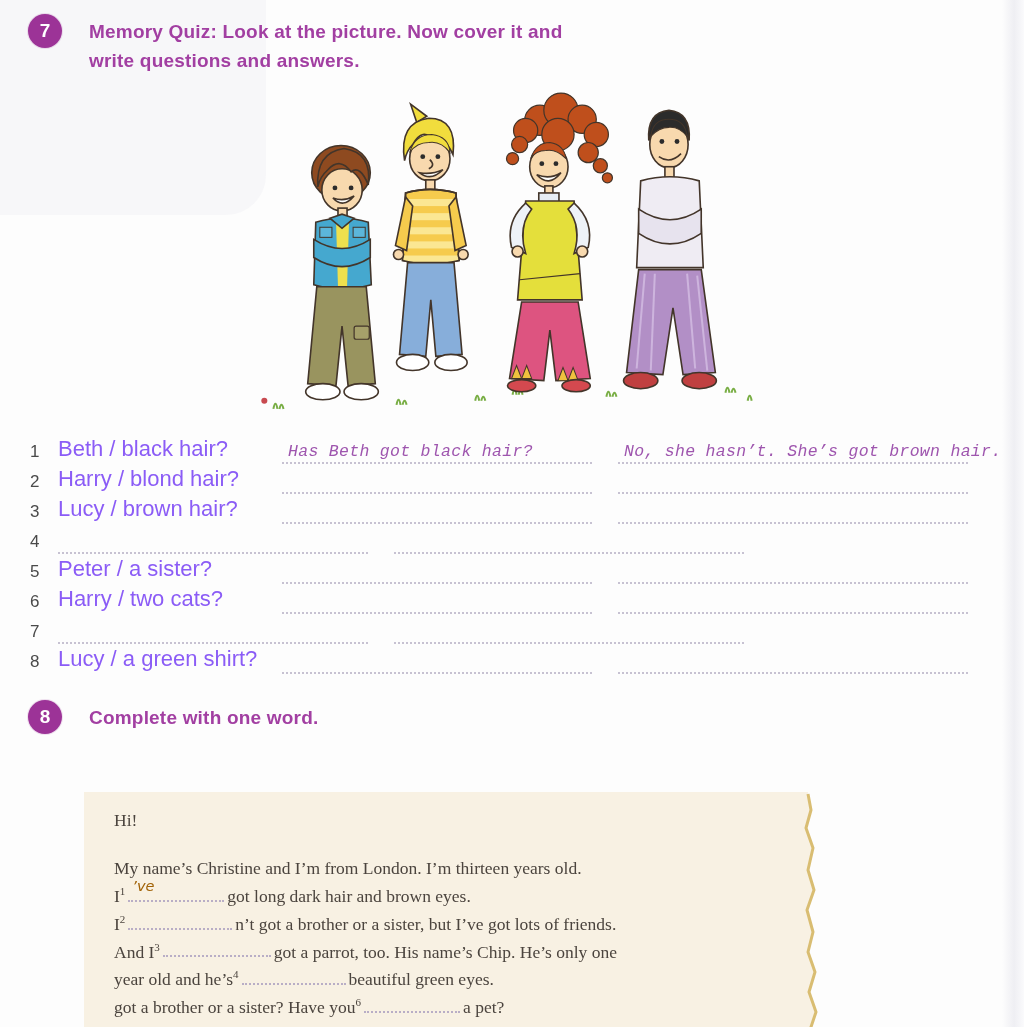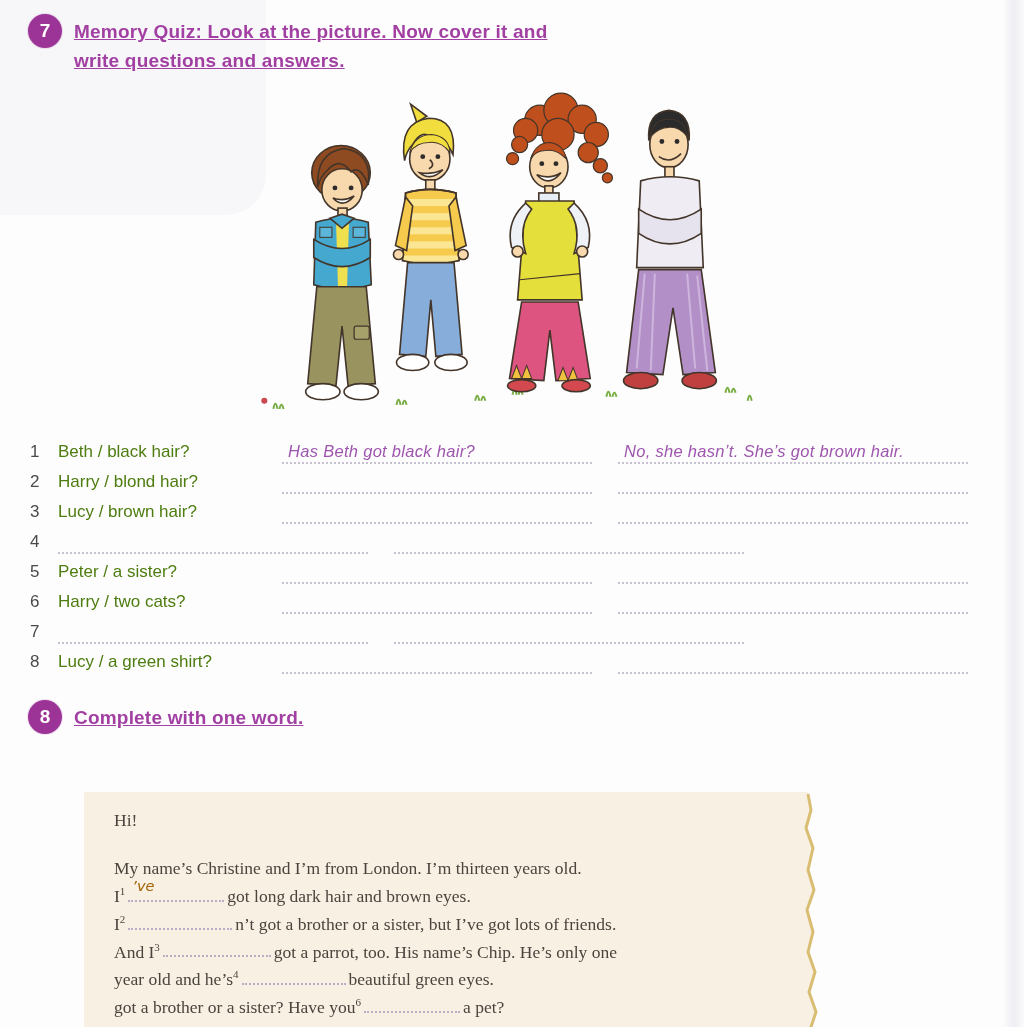--- a/index.html
+++ b/index.html
@@ -21,39 +21,39 @@
   .ex-head{position:absolute;left:28px;display:flex;align-items:flex-start;}
   .ex-head.h7{top:14px;}
   .ex-head.h8{top:700px;}
   .badge{
     width:34px;height:34px;border-radius:50%;background:#9c3397;
     color:#fff;font-weight:bold;font-size:19px;display:flex;
     align-items:center;justify-content:center;flex:0 0 auto;
     box-shadow:0 0 0 1px rgba(156,51,151,.15);
   }
   .ex-title{
-    margin-left:12px;color:#a23fa2;font-weight:bold;font-size:19px;
-    line-height:1.55;letter-spacing:.2px;padding-top:3px;text-decoration:underline;
+    margin-left:27px;color:#a23fa2;font-weight:bold;font-size:19px;
+    line-height:1.55;letter-spacing:.2px;padding-top:3px;
   }
   
   .illo{position:absolute;left:255px;top:86px;width:505px;height:335px;}
   
   .quiz{position:absolute;left:30px;top:434px;width:960px;}
   .qrow{display:flex;align-items:flex-end;height:30px;}
   .qnum{width:28px;font-size:17px;color:#4a4a4a;padding-bottom:2px;}
-  .qprompt{width:224px;font-size:17px;color:#4d7c0f;padding-bottom:2px;white-space:nowrap;}
+  .qprompt{width:224px;font-size:22px;color:#8b5cf6;padding-bottom:2px;white-space:nowrap;}
   .dline{
     display:inline-block;height:26px;position:relative;
     border-bottom:2px dotted #c7c2d2;
   }
   .qline{width:310px;margin-right:26px;}
   .aline{width:350px;}
   .hand{
     position:absolute;left:6px;bottom:1px;white-space:nowrap;
-    font-family:Liberation Sans, sans-serif;font-style:italic;
+    font-family:Liberation Mono, monospace;font-style:italic;
     color:#9e55ae;font-size:16.5px;letter-spacing:.3px;
   }
   
   .paper{position:absolute;left:84px;top:768px;width:744px;height:272px;margin-top:24px;}
   .paper svg{position:absolute;left:0;top:0;}
   .letter{
     position:absolute;left:30px;top:17px;width:650px;
     font-family:"Liberation Serif",serif;font-size:17.5px;color:#4b443e;
     line-height:23px;
   }

